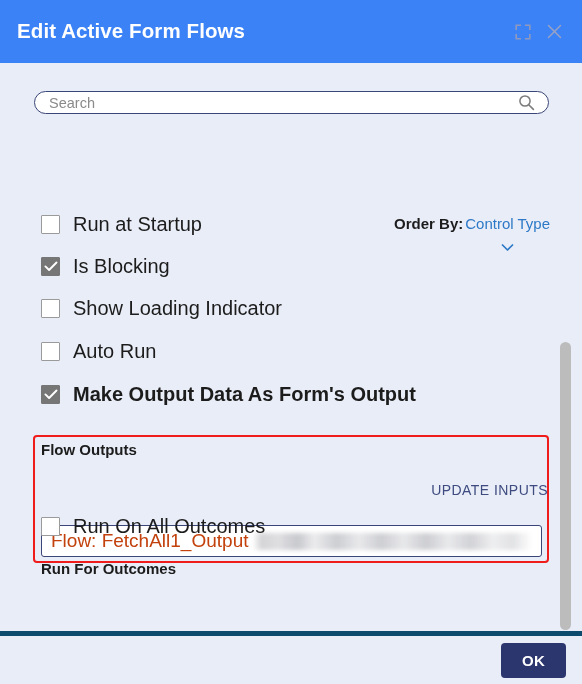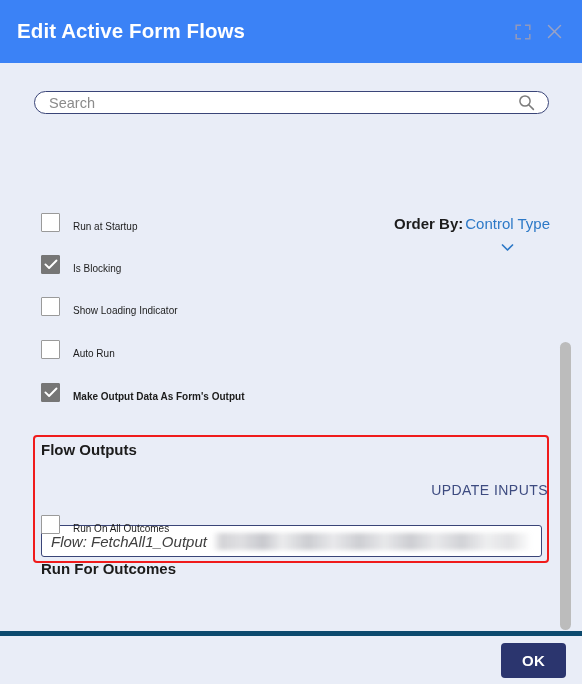--- a/index.html
+++ b/index.html
@@ -143,24 +143,23 @@
     display: flex;
     align-items: center;
     justify-content: center;
   }
   .cb.checked {
     background: #767676;
     border-color: #767676;
   }
   .cb svg { display: block; }
   .cbrow-label {
-    font-size: 10px;
+    font-size: 20px;
     color: #1c1c1c;
     white-space: nowrap;
-    margin-top: 8px;
   }
   .cbrow.bold .cbrow-label { font-weight: bold; }
 
   
   .highlight-box {
     position: absolute;
     left: 33px;
     top: 372px;
     width: 516px;
     height: 128px;
@@ -199,25 +198,24 @@
     background: #ffffff;
     border: 1px solid #3a4578;
     border-radius: 3px;
     display: flex;
     align-items: center;
     padding-left: 9px;
     overflow: hidden;
     cursor: text;
   }
   .flow-output-text {
-    font-size: 15px;
-    color: #404040;
+    font-size: 19px;
+    color: #c2410c;
     white-space: nowrap;
     flex: 0 0 auto;
-    font-style: italic;
   }
   .redacted {
     flex: 1 1 auto;
     height: 17px;
     margin-left: 5px;
     margin-right: 9px;
     border-radius: 2px;
     background:
       linear-gradient(90deg,
         rgba(255,255,255,0) 0%,

